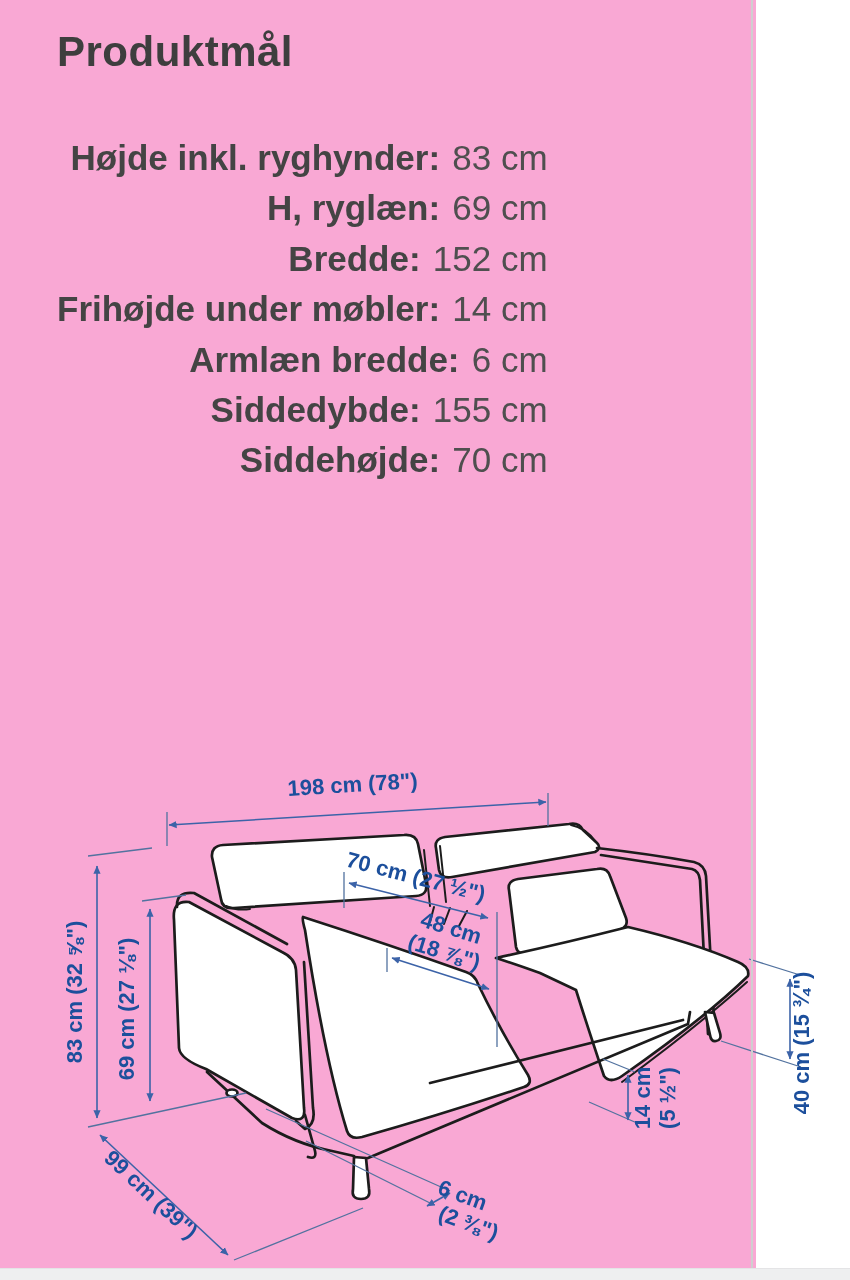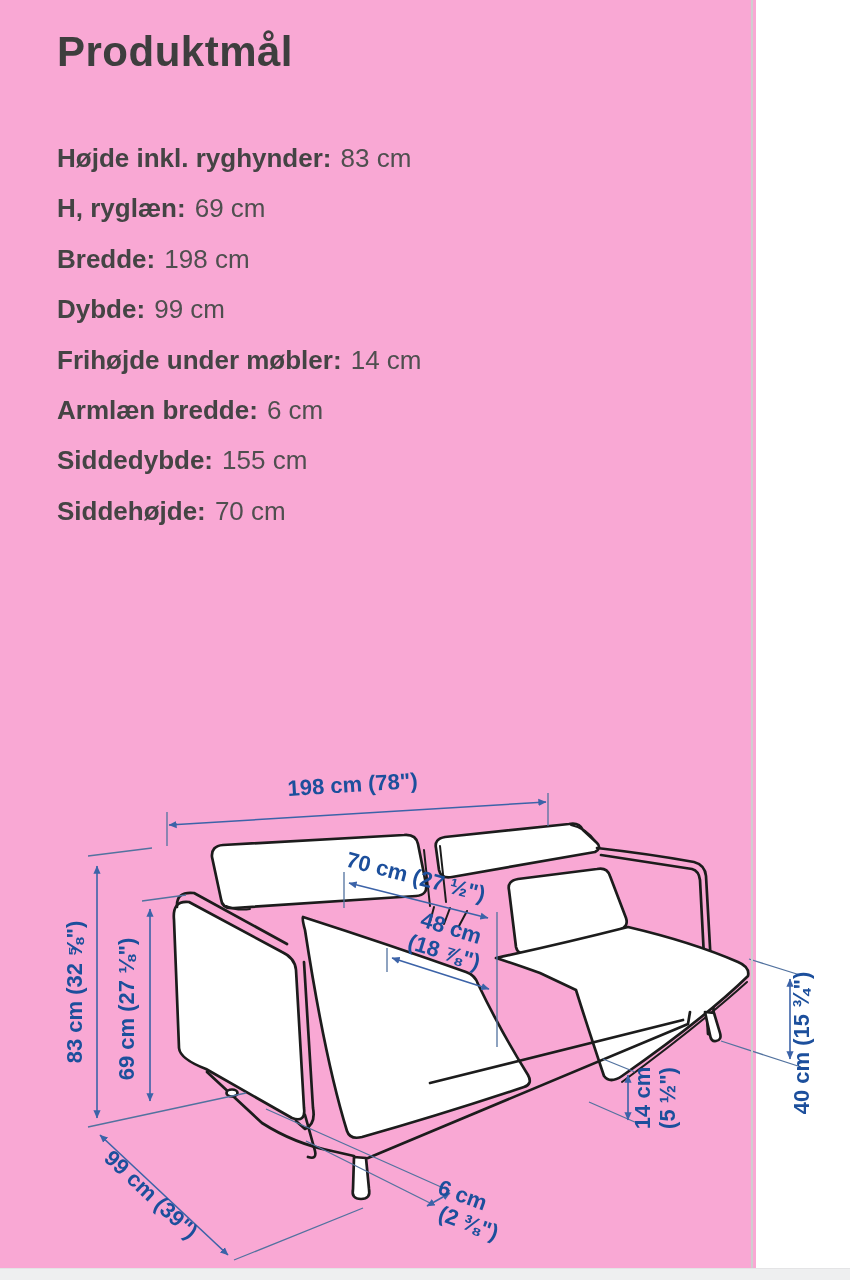--- a/index.html
+++ b/index.html
@@ -4,21 +4,21 @@
 <style>
   * { margin:0; padding:0; box-sizing:border-box; }
   html,body { width:850px; height:1280px; background:#ffffff;
               font-family:"Liberation Sans", sans-serif; overflow:hidden; }
   .page { position:relative; width:756px; height:1280px; background:#f9a8d4; }
 
   .page-title { position:absolute; left:57px; top:28px; font-size:42px; font-weight:700;
                 color:#3e3e3e; letter-spacing:0.5px; }
 
   .spec-list { position:absolute; left:57px; top:133px; list-style:none; }
-  .spec-row  { height:50.4px; line-height:50.4px; font-size:26px; white-space:nowrap; }
+  .spec-row  { height:50.4px; line-height:50.4px; font-size:35px; white-space:nowrap;text-align:right; }
   .spec-label{ font-weight:700; color:#444; }
   .spec-value{ font-weight:400; color:#4f4f4f; margin-left:0.35em; }
 
   .diagram { position:absolute; left:0; top:760px; width:850px; height:508px; }
 
   .right-edge   { position:absolute; top:0; right:3px; width:2px; height:1280px; background:#cfcfcf; }
   .bottom-strip { position:absolute; left:0; bottom:0; width:850px; height:12px; background:#eeeff0;
                   border-top:1px solid #e4e4e6; }
 
   svg .art  { stroke:#1c1c1c; stroke-width:2.7; fill:none; stroke-linecap:round; stroke-linejoin:round; }
@@ -32,22 +32,21 @@
 </head>
 <body>
 
 <div class="page">
 
   <h1 class="page-title">Produktmål</h1>
 
   <ul class="spec-list">
     <li class="spec-row"><span class="spec-label">Højde inkl. ryghynder:</span><span class="spec-value">83 cm</span></li>
     <li class="spec-row"><span class="spec-label">H, ryglæn:</span><span class="spec-value">69 cm</span></li>
-    <li class="spec-row"><span class="spec-label">Bredde:</span><span class="spec-value">198 cm</span></li>
-    <li class="spec-row"><span class="spec-label">Dybde:</span><span class="spec-value">99 cm</span></li>
+    <li class="spec-row"><span class="spec-label">Bredde:</span><span class="spec-value">152 cm</span></li>
     <li class="spec-row"><span class="spec-label">Frihøjde under møbler:</span><span class="spec-value">14 cm</span></li>
     <li class="spec-row"><span class="spec-label">Armlæn bredde:</span><span class="spec-value">6 cm</span></li>
     <li class="spec-row"><span class="spec-label">Siddedybde:</span><span class="spec-value">155 cm</span></li>
     <li class="spec-row"><span class="spec-label">Siddehøjde:</span><span class="spec-value">70 cm</span></li>
   </ul>
 
   <div class="diagram">
     <svg viewBox="0 0 850 508" width="850" height="508">
       <defs>
         <marker id="arr" viewBox="0 0 10 10" refX="8.5" refY="5" markerWidth="9" markerHeight="9" orient="auto-start-reverse" markerUnits="userSpaceOnUse">

